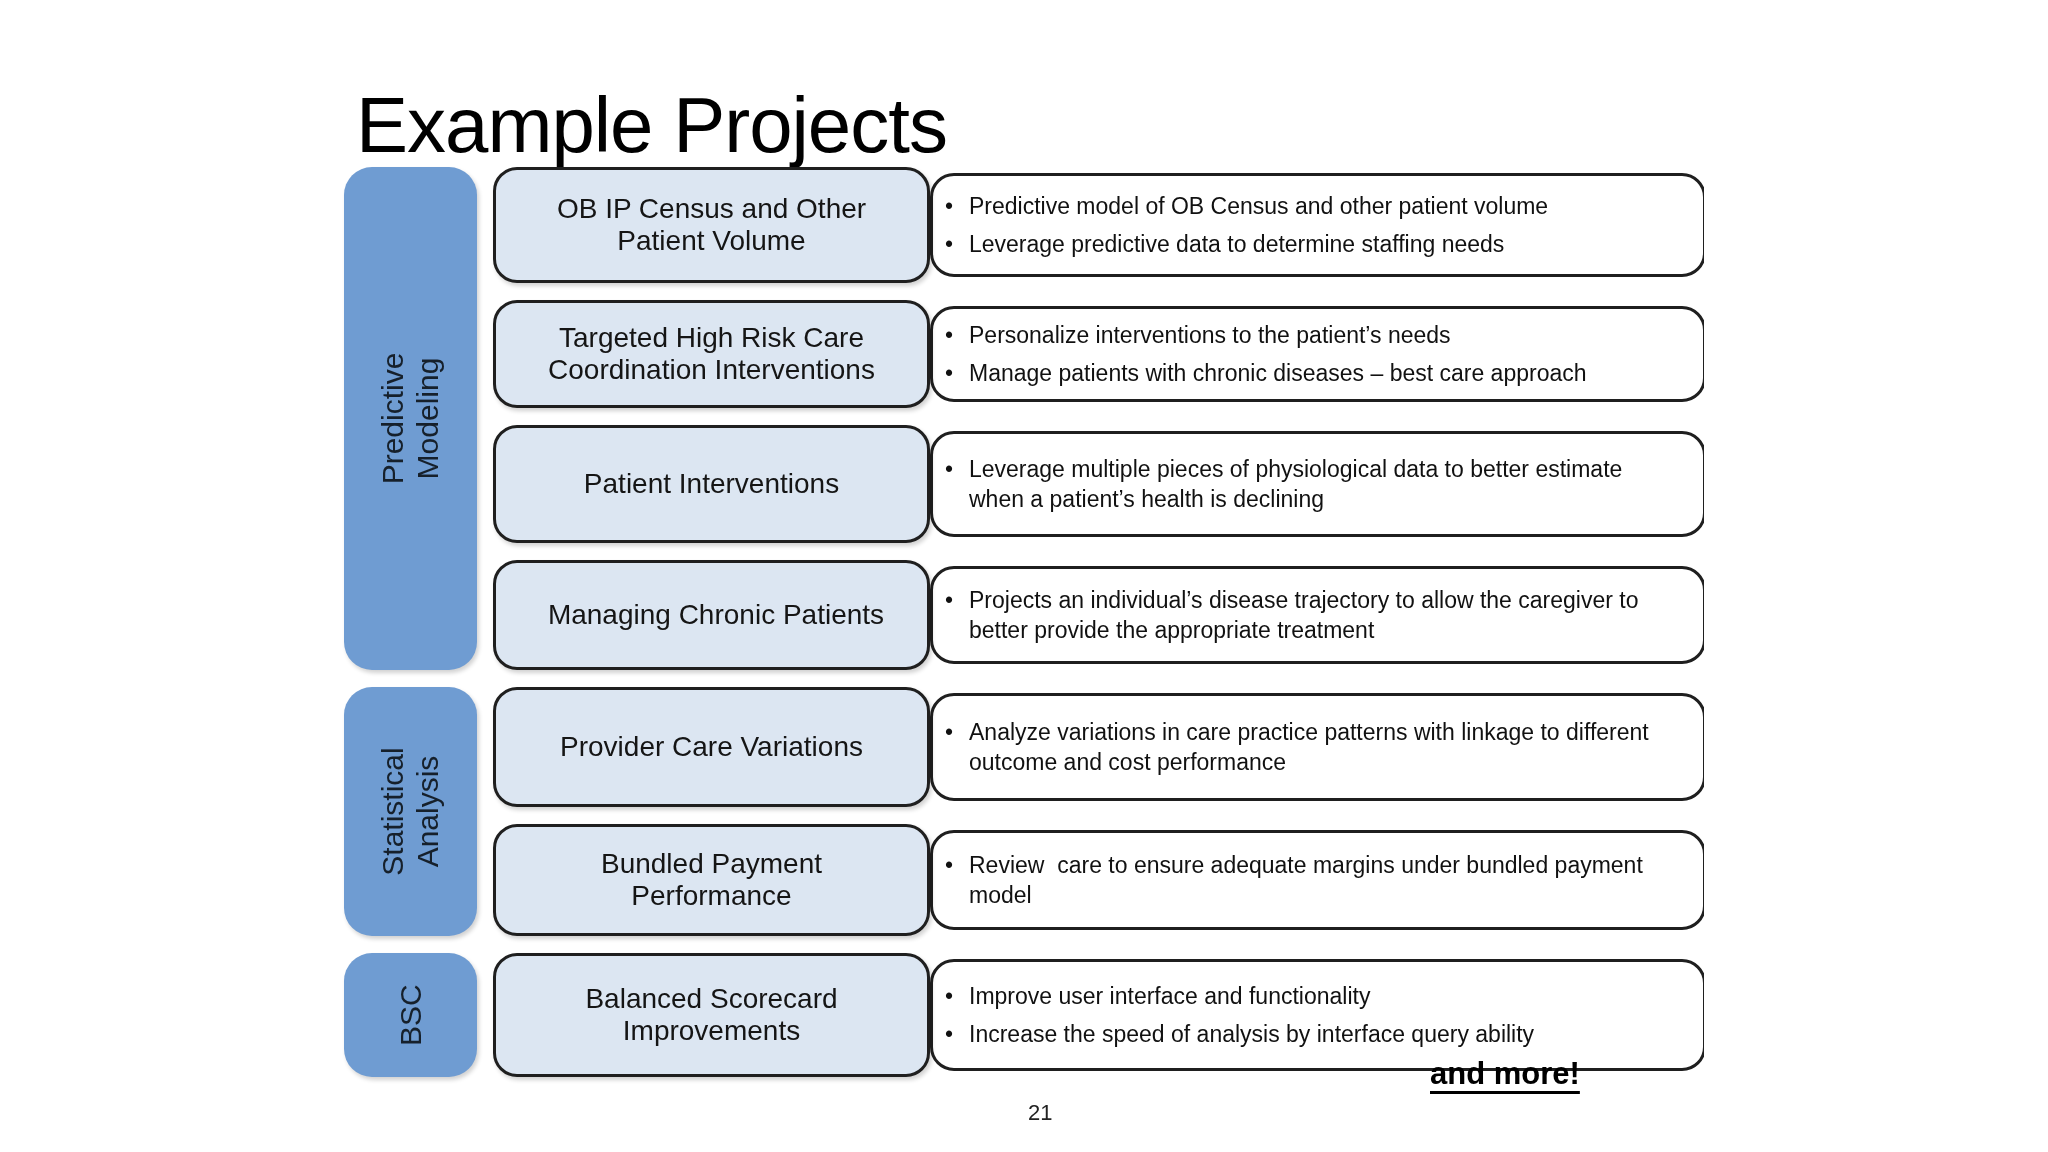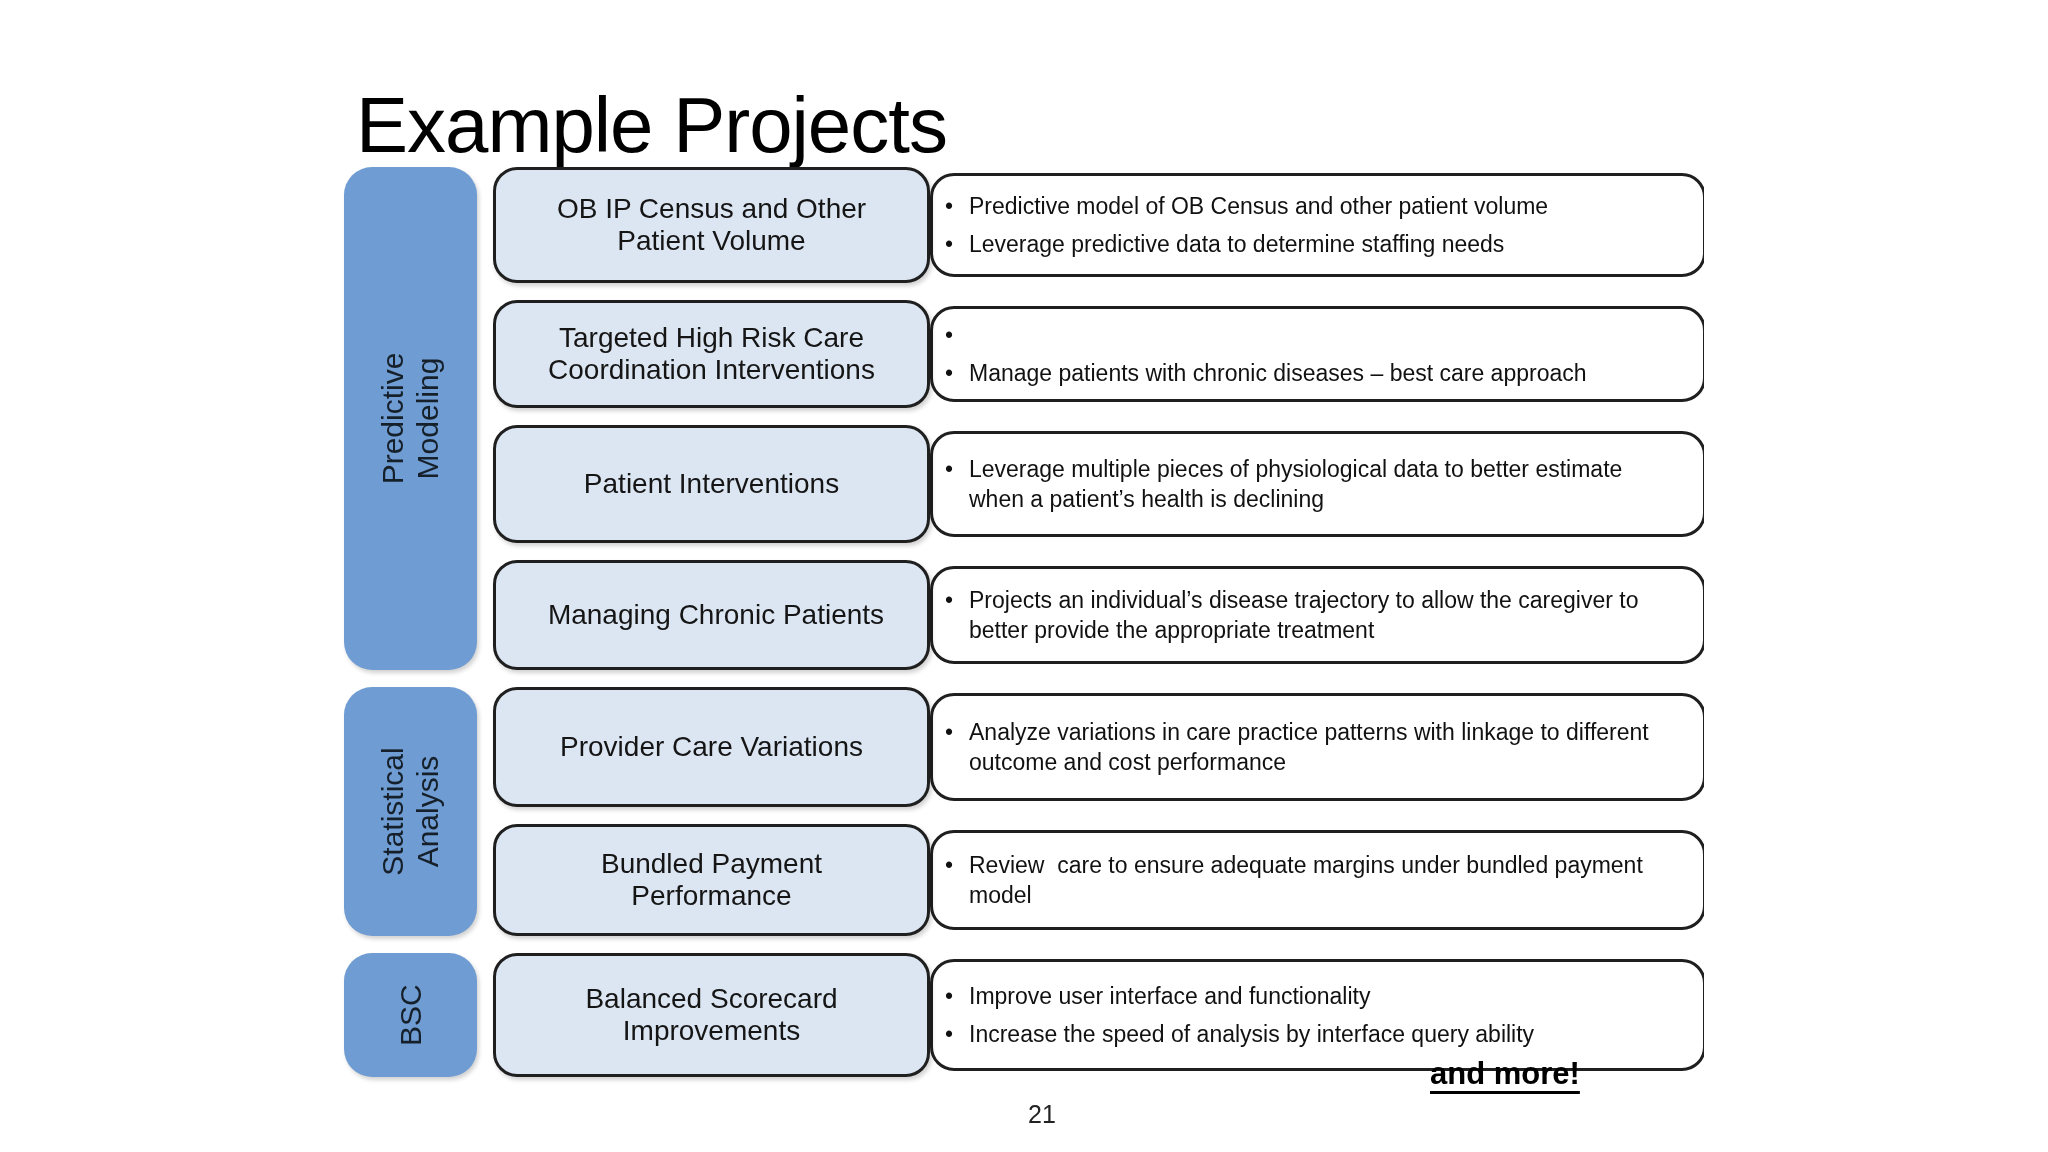--- a/index.html
+++ b/index.html
@@ -30,21 +30,21 @@
                box-shadow:2px 3px 4px rgba(0,0,0,0.18);z-index:2;}
   .project-box span{white-space:pre-line;padding:0 14px;}
 
   .detail-box{grid-column:4;background:#ffffff;border:3px solid var(--border,#1f1f1f);
               border-radius:24px;margin:6px 0;display:flex;flex-direction:column;
               justify-content:center;padding:8px 30px 8px 12px;font-size:23px;line-height:1.32;}
   .bullet{display:flex;margin:4px 0;}
   .marker{flex:0 0 24px;width:24px;}
   .btext{white-space:pre-wrap;}
 
-  .page-number{position:absolute;left:1028px;top:1100px;font-size:25px;color:#222;}
+  .page-number{position:absolute;left:1028px;top:1100px;font-size:22px;color:#222;}
   .more-label{position:absolute;left:1430px;top:1056px;font-size:31px;font-weight:bold;
               color:#000;text-decoration:underline;text-decoration-thickness:3px;text-underline-offset:7px;}
 </style>
 </head>
 <body>
 
 <div class="screen">
   <div class="bg-band"></div>
 
   <h1 class="slide-title">Example Projects</h1>
@@ -75,20 +75,21 @@
           <span class="btext">Leverage predictive data to determine staffing needs</span>
         </div>
       </div>
       <div class="project-box" style="grid-row: 2;">
         <span>Targeted High Risk Care
 Coordination Interventions</span>
       </div>
       <div class="detail-box" style="grid-row: 2;">
         <div class="bullet">
           <span class="marker">•</span>
+          <span class="btext">Personalize interventions to the patient’s needs</span>
         </div>
         <div class="bullet">
           <span class="marker">•</span>
           <span class="btext">Manage patients with chronic diseases – best care approach</span>
         </div>
       </div>
       <div class="project-box" style="grid-row: 3;">
         <span>Patient Interventions</span>
       </div>
       <div class="detail-box" style="grid-row: 3;">

